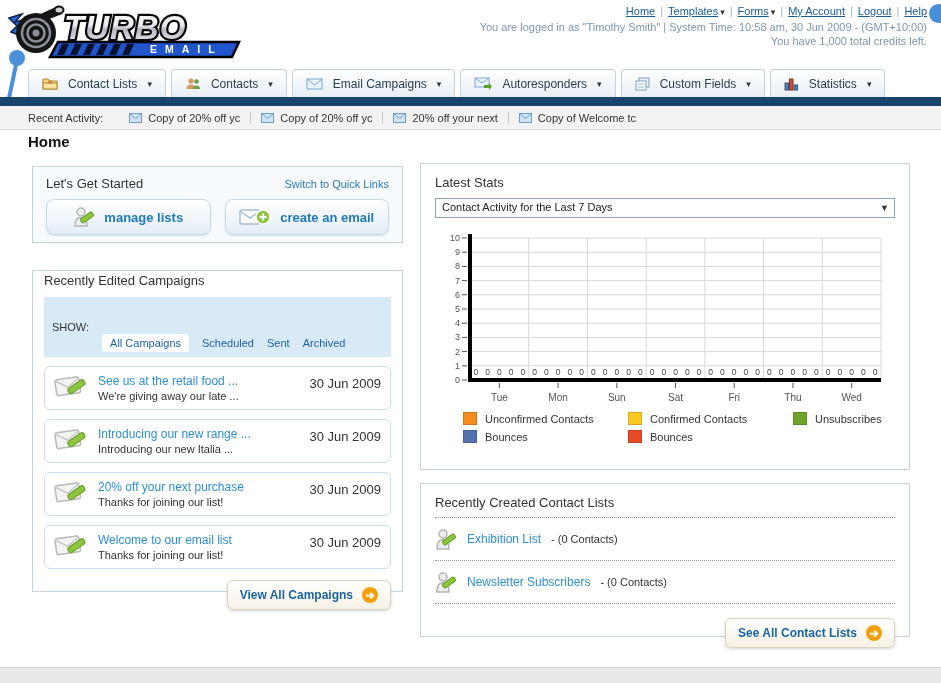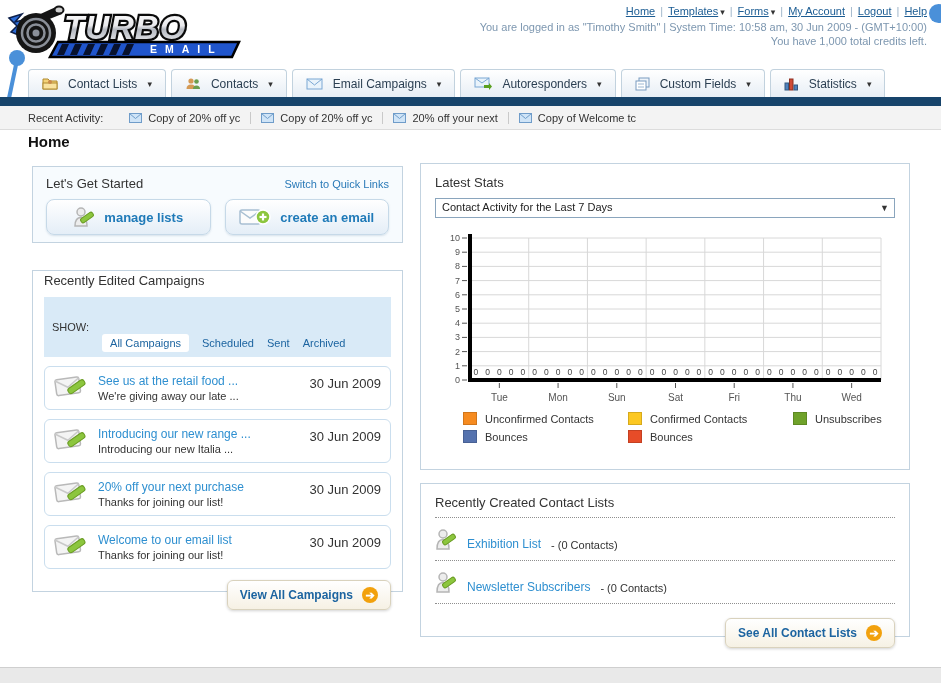--- a/index.html
+++ b/index.html
@@ -64,21 +64,21 @@
   .stats-select { margin-top:8px; position:relative; border:1px solid #8aa5bd; height:20px; font-size:11px; color:#222; padding:2px 20px 0 6px; background:#fff; cursor:pointer; }
   .stats-select .dd-arrow { position:absolute; right:5px; top:4px; font-size:9px; color:#333; }
   .chart-wrap { margin-top:12px; display:flex; justify-content:center; }
   .legend { margin:4px 0 0 28px; display:grid; grid-template-columns:165px 165px 1fr; row-gap:5px; }
   .legend-item { display:flex; align-items:center; gap:8px; font-size:11px; color:#333; }
   .legend-swatch { width:14px; height:13px; display:inline-block; border:1px solid rgba(0,0,0,.15); }
 
   
   .cl-panel { left:420px; top:483px; width:490px; height:154px; padding:11px 14px; }
   .dotted { border:none; border-bottom:1px dotted #8f8f8f; margin:7px 0; }
-  .cl-item { display:flex; align-items:flex-end; gap:10px; padding:2px 0; }
+  .cl-item { display:flex; align-items:center; gap:10px; padding:2px 0; }
   .cl-name { font-size:12px; color:#2e8fd0; cursor:pointer; }
   .cl-detail { font-size:11px; color:#333; }
   .cl-btn-row { display:flex; justify-content:flex-end; margin-top:14px; }
 
   
   .footer-strip { position:absolute; left:0; right:0; bottom:0; height:16px; background:#e9e9e9; border-top:1px solid #cfcfcf; }
 </style>
 </head>
 <body>
 

